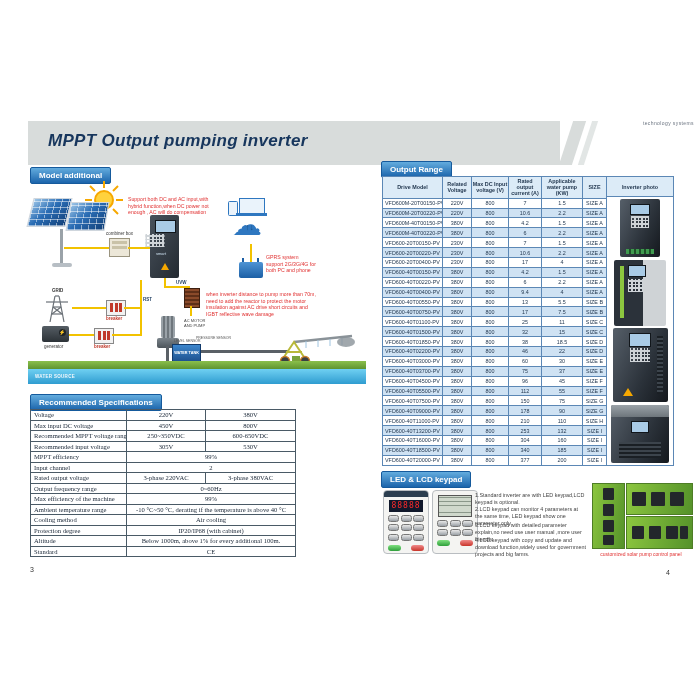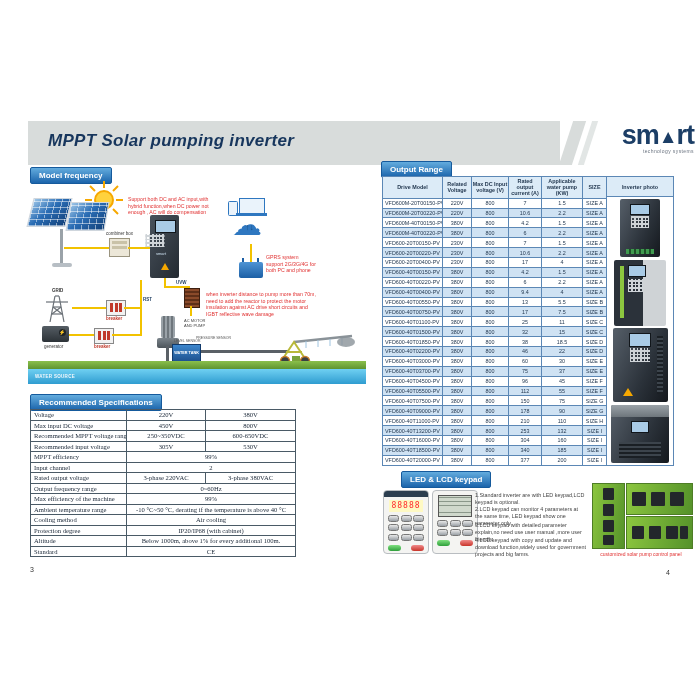--- a/index.html
+++ b/index.html
@@ -61,27 +61,26 @@
        repeating-linear-gradient(0deg,#cfd4d8 0 1.4px,transparent 1.4px 3.4px),
        repeating-linear-gradient(90deg,#cfd4d8 0 1.4px,transparent 1.4px 3.4px);}
   .pagenum{position:absolute;font-size:7px;color:#333;}
 </style>
 </head>
 <body>
 
 <div class="band"></div>
 <div class="band-s1"></div>
 <div class="band-s2"></div>
-<div class="title">MPPT Solar pumping inverter</div>
+<div class="title">MPPT Output pumping inverter</div>
 <div class="logo">
-  <div class="word"><span>sm</span><span class="tri">▲</span><span>rt</span></div>
   <div class="tag">technology systems</div>
 </div>
 
-<div class="btn" style="left:30px;top:167px;">Model  frequency</div>
+<div class="btn" style="left:30px;top:167px;">Model  additional</div>
 
 <svg class="abs" style="left:84px;top:180px;" width="40" height="40" viewBox="0 0 40 40">
   <g stroke="#f6a800" stroke-width="2">
     <line x1="20" y1="1" x2="20" y2="8"></line>
       <line x1="20" y1="32" x2="20" y2="39"></line>
     <line x1="1" y1="20" x2="8" y2="20"></line>
       <line x1="32" y1="20" x2="39" y2="20"></line>
     <line x1="6" y1="6" x2="11" y2="11"></line>
       <line x1="29" y1="29" x2="34" y2="34"></line>
     <line x1="6" y1="34" x2="11" y2="29"></line>
@@ -543,25 +542,25 @@
       </div>
       <div class="pinv" style="width:58px;height:58px;">
         <div style="position:absolute;left:0;top:0;width:100%;height:12px;background:linear-gradient(#9aa2a8,#6e767c);border-radius:2px 2px 0 0;"></div>
         <div class="pscr" style="top:16px;width:16px;height:10px;"></div>
         <div style="position:absolute;left:8px;bottom:5px;width:42px;height:16px;background:repeating-linear-gradient(0deg,#1a1f24 0 2px,#3c444c 2px 4px);"></div>
       </div>
     </div>
   </div>
 </div>
 
-<div class="btn" style="left:381px;top:471px;margin-left:20px;">LED &amp; LCD keypad</div>
+<div class="btn" style="left:381px;top:471px;">LED &amp; LCD keypad</div>
 
 <div class="ledkeypad" style="left:383px;top:490px;">
   <div style="height:6px;background:#2c3e50;border-radius:3px 3px 0 0;"></div>
-  <div style="margin:3px 5px 0 5px;height:12px;background:#fef9c3;color:#ff2a2a;font-family:'DejaVu Sans Mono',monospace;font-size:8px;line-height:12px;text-align:center;letter-spacing:1px;">88888</div>
+  <div style="margin:3px 5px 0 5px;height:12px;background:#0f172a;color:#ff2a2a;font-family:'DejaVu Sans Mono',monospace;font-size:8px;line-height:12px;text-align:center;letter-spacing:1px;">88888</div>
   <div class="pillrow">
       <div class="pill"></div>
       <div class="pill"></div>
       <div class="pill"></div>
     </div>
   <div class="pillrow">
       <div class="pill"></div>
       <div class="pill"></div>
       <div class="pill"></div>
     </div>

